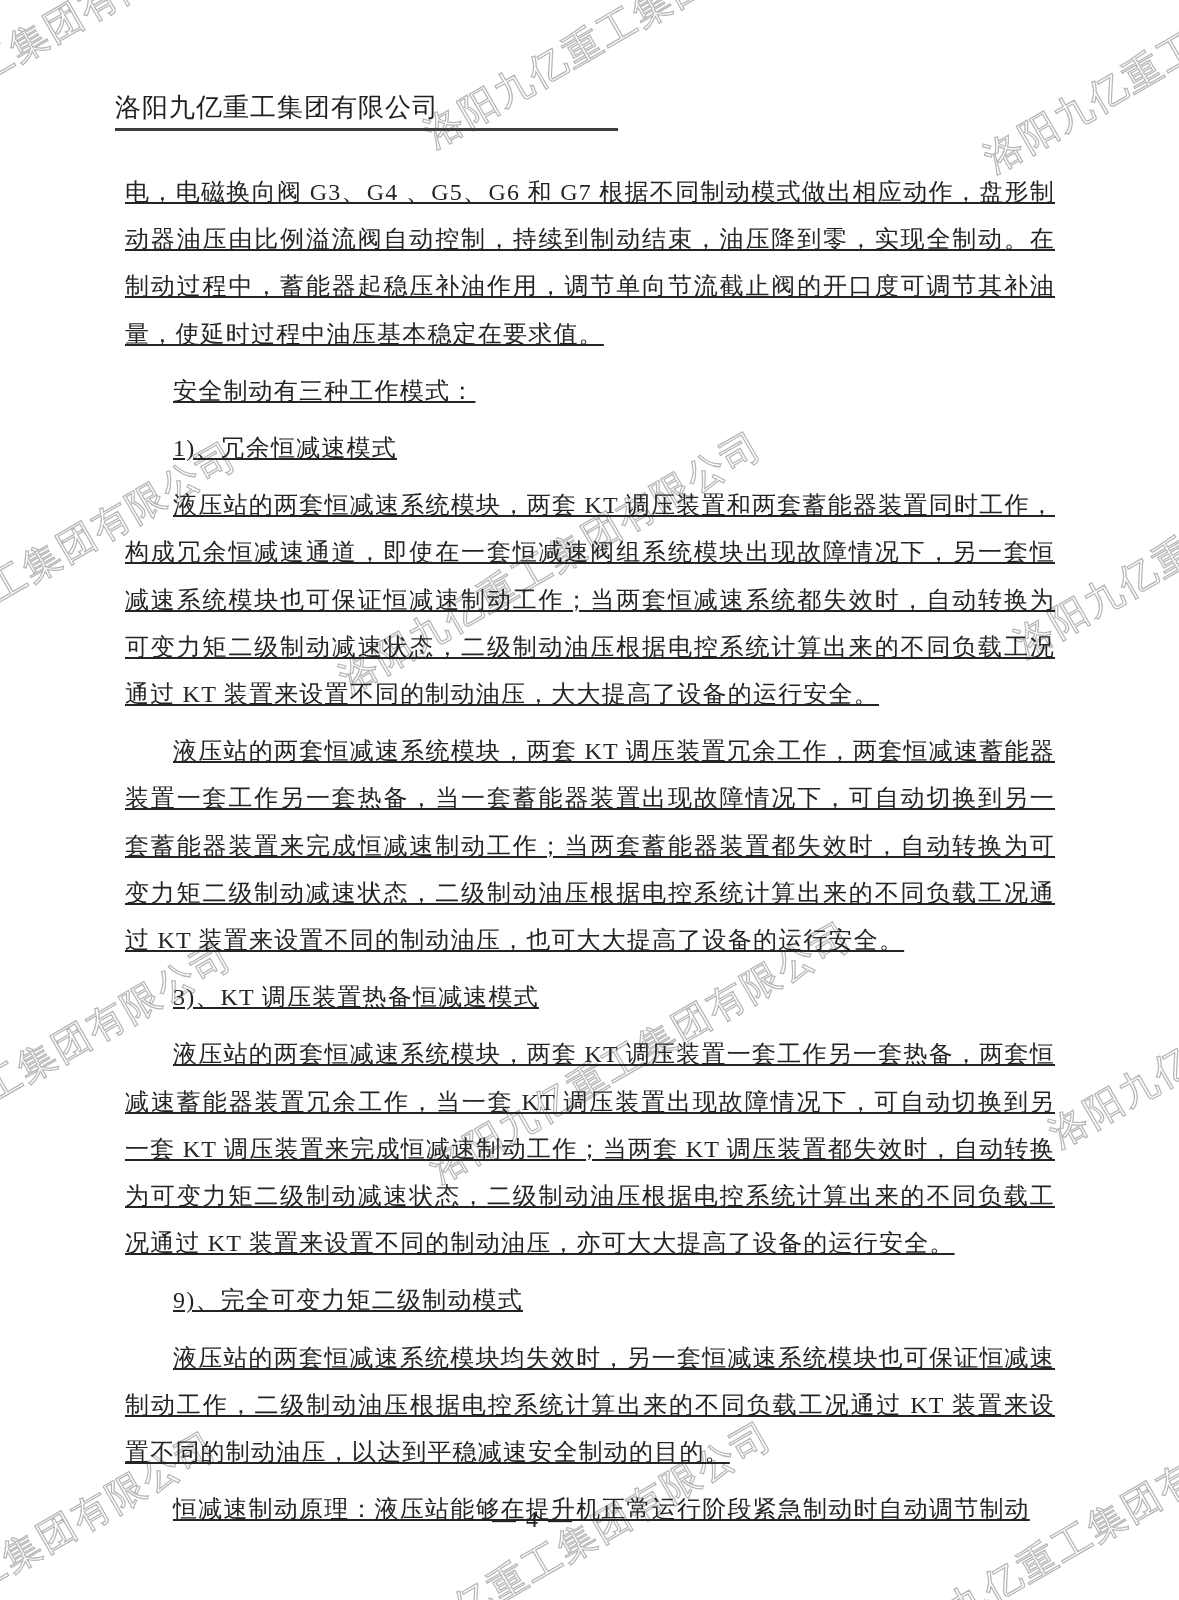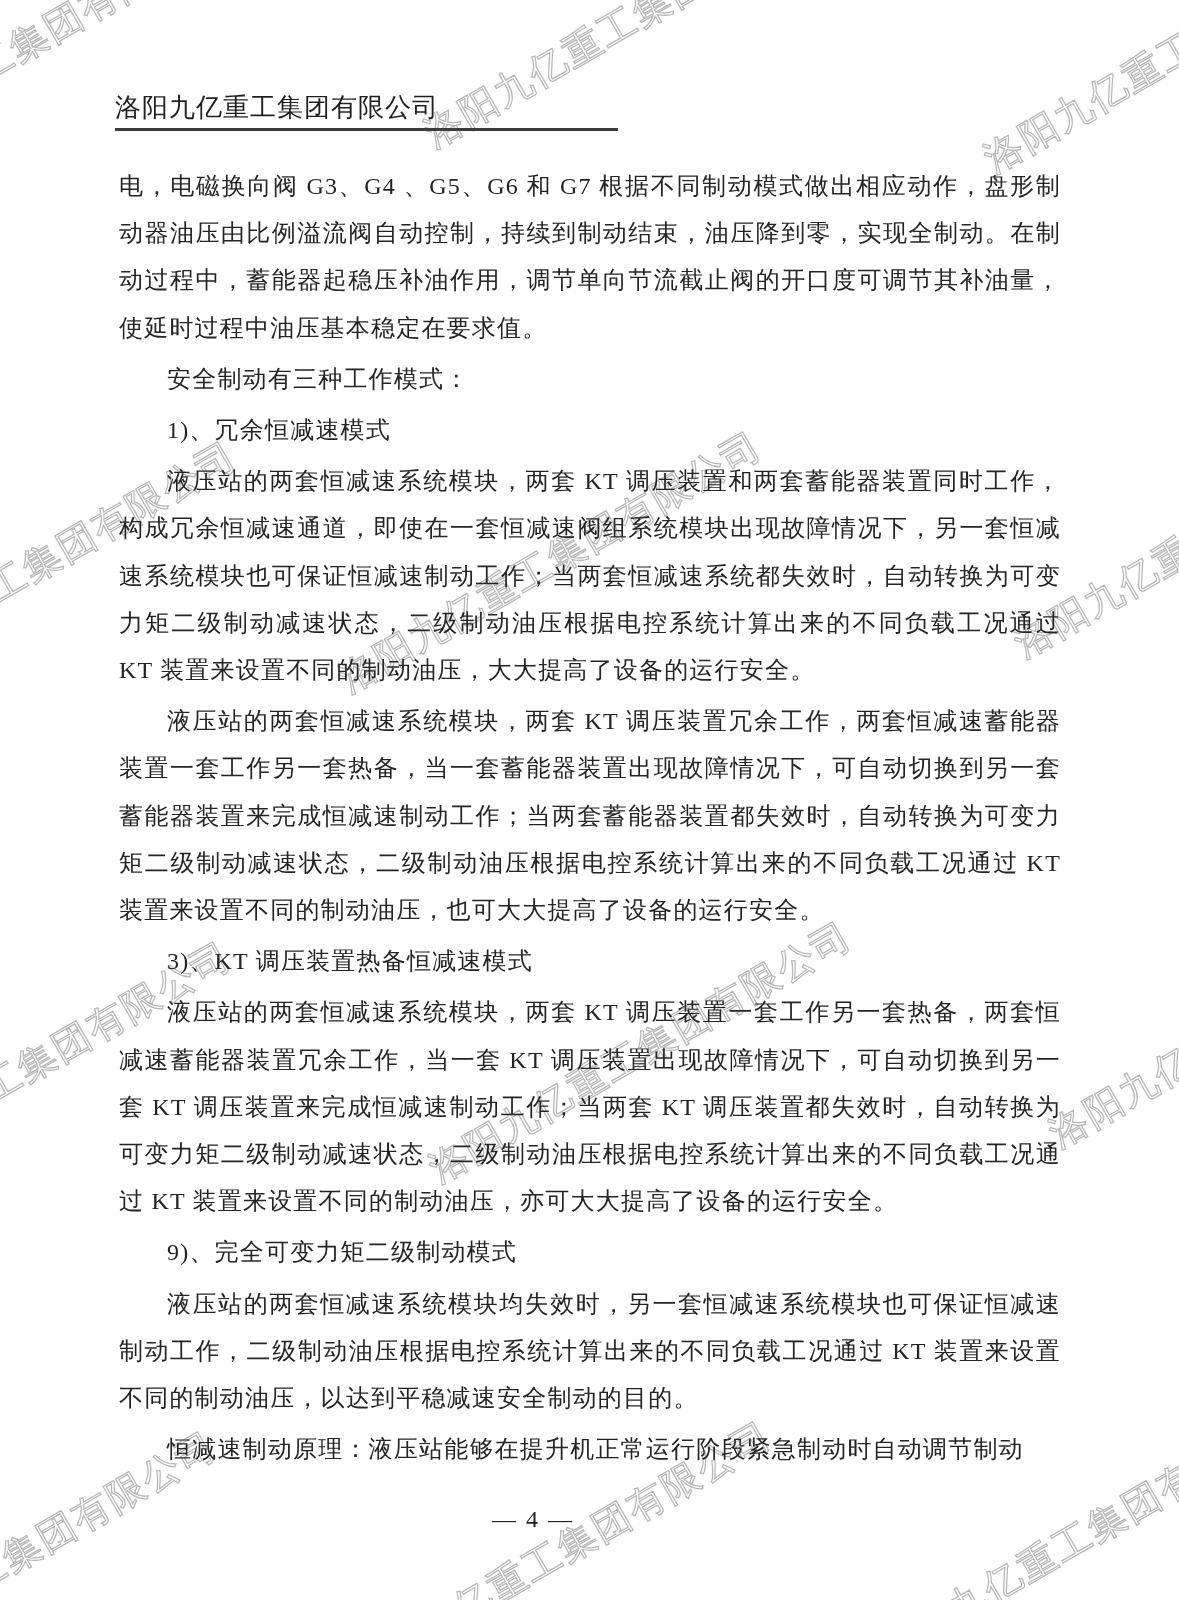--- a/index.html
+++ b/index.html
@@ -58,23 +58,24 @@
     left: 115px;
     top: 159px;
     width: 950px;
     z-index: 2;
     font-size: 24px;
     line-height: 47.2px;
     color: #242424;
     text-align: justify;
   }
   .para {
-    margin: 4px;
+    margin: 10px;
     letter-spacing: 1.2px;
     text-indent: 0;
+    text-decoration: underline;
   }
   .para.indent { text-indent: 2em; }
   
   .footer {
     position: absolute;
     left: 453px;
     top: 1506px;
     width: 160px;
     z-index: 2;
     text-align: center;

